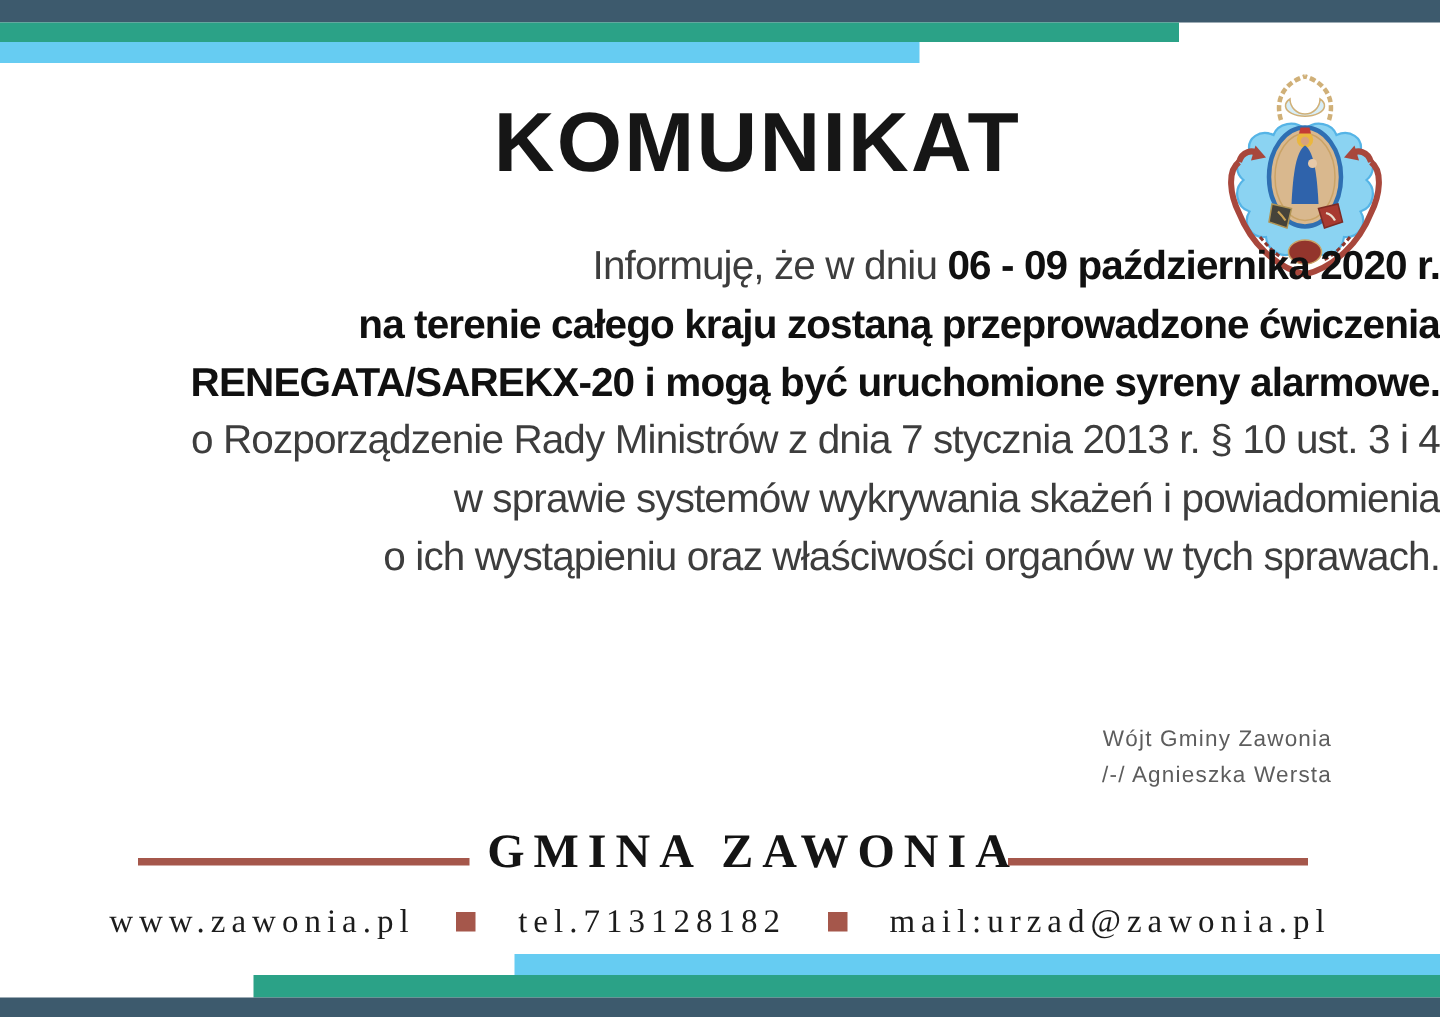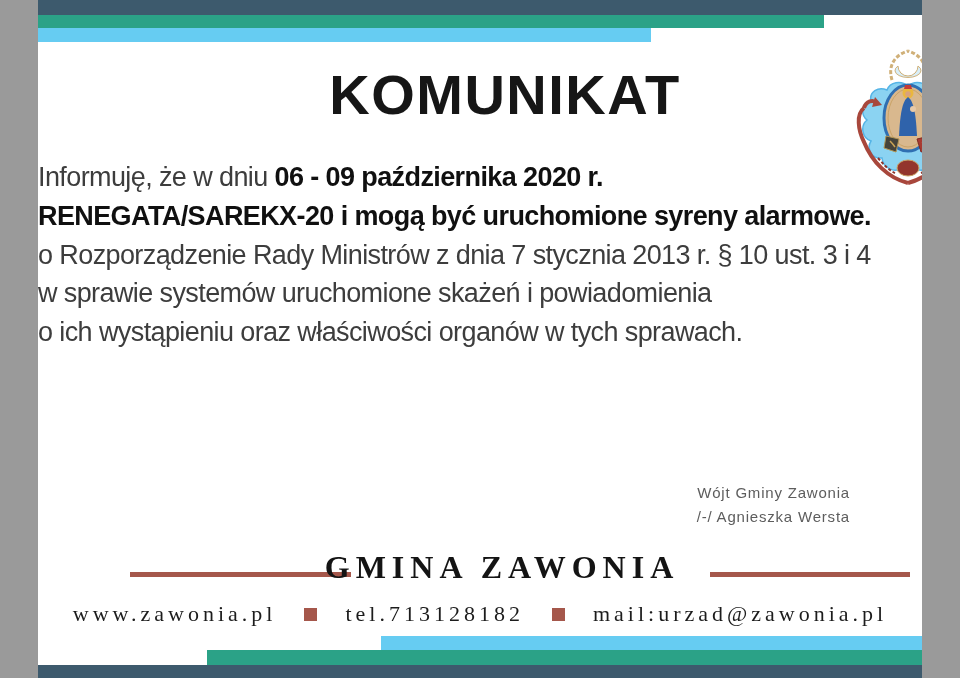--- a/index.html
+++ b/index.html
@@ -1,36 +1,36 @@
 <!DOCTYPE html>
 <html><head>
 <meta charset="utf-8">
 <style>
   html,body{margin:0;padding:0;background:#9a9a9a;}
-  .page{position:relative;width:884px;height:678px;margin:0 auto;background:#ffffff;
+  .page{position:relative;width:960px;height:678px;margin:0 auto;background:#ffffff;
         overflow:hidden;font-family:"Liberation Sans",sans-serif;}
 
   
   .bar{position:absolute;}
   .bar-top-dark  {left:0;top:0;   width:100%;height:15px;background:#3d5a6d;}
   .bar-top-green {left:0;top:15px;width:786px;height:13px;background:#2ba287;}
   .bar-top-blue  {left:0;top:28px;width:613px;height:14px;background:#66ccf2;}
   .bar-bot-blue  {left:343px;top:636px;right:0;height:14px;background:#66ccf2;}
   .bar-bot-green {left:169px;top:650px;right:0;height:15px;background:#2ba287;}
   .bar-bot-dark  {left:0;top:665px;right:0;height:13px;background:#3d5a6d;}
 
   
   .title{position:absolute;top:62px;left:50px;right:0;text-align:center;
          font-size:56px;font-weight:700;letter-spacing:1.5px;color:#161616;}
 
   
   .crest{position:absolute;left:812px;top:46px;width:116px;height:146px;}
 
   
-  .body-text{position:absolute;top:158px;left:0;right:0;text-align:left;}
+  .body-text{position:absolute;top:158px;left:0;right:0;text-align:right;}
   .bline{font-size:27px;line-height:38.8px;letter-spacing:-0.6px;color:#3d3d3d;white-space:nowrap;}
   .bline .bd,.bline.bd{font-weight:700;color:#101010;}
 
   
   .sig{position:absolute;top:481px;right:72px;text-align:right;
        font-size:15px;line-height:24px;letter-spacing:0.8px;color:#5d5d5d;}
 
   
   .org-name{position:absolute;top:549px;left:0;right:0;text-align:center;padding-left:44px;
             font-family:"Liberation Serif",serif;font-weight:700;font-size:32px;
@@ -91,23 +91,24 @@
     <path d="M65,93 l13,-3 l3,12 l-12,4 z" fill="#a83a31" stroke="#7e2b24" stroke-width="1"></path>
     <path d="M70,96 q4,1 6,5" stroke="#e8e0d0" stroke-width="1.5" fill="none"></path>
 
     <ellipse cx="56" cy="122" rx="11" ry="8" fill="#93352c" stroke="#caa366" stroke-width="1"></ellipse>
     <path d="M26,112 Q36,124 43,127" stroke="#8c352c" stroke-width="2" stroke-dasharray="3 2" fill="none"></path>
     <path d="M69,127 Q76,124 86,112" stroke="#8c352c" stroke-width="2" stroke-dasharray="3 2" fill="none"></path>
   </svg>
 
   <div class="body-text">
     <div class="bline"><span>Informuję, że w dniu </span><span class="bd">06 - 09 października 2020 r.</span></div>
+    <div class="bline bd">na terenie całego kraju zostaną przeprowadzone ćwiczenia</div>
     <div class="bline bd">RENEGATA/SAREKX-20 i mogą być uruchomione syreny alarmowe.</div>
     <div class="bline">o Rozporządzenie Rady Ministrów z dnia 7 stycznia 2013 r. § 10 ust. 3 i 4</div>
-    <div class="bline">w sprawie systemów uruchomione skażeń i powiadomienia</div>
+    <div class="bline">w sprawie systemów wykrywania skażeń i powiadomienia</div>
     <div class="bline">o ich wystąpieniu oraz właściwości organów w tych sprawach.</div>
   </div>
 
   <div class="sig">
     <div>Wójt Gminy Zawonia</div>
     <div>/-/ Agnieszka Wersta</div>
   </div>
 
   <div class="rule rule-left"></div>
   <div class="org-name">GMINA ZAWONIA</div>

